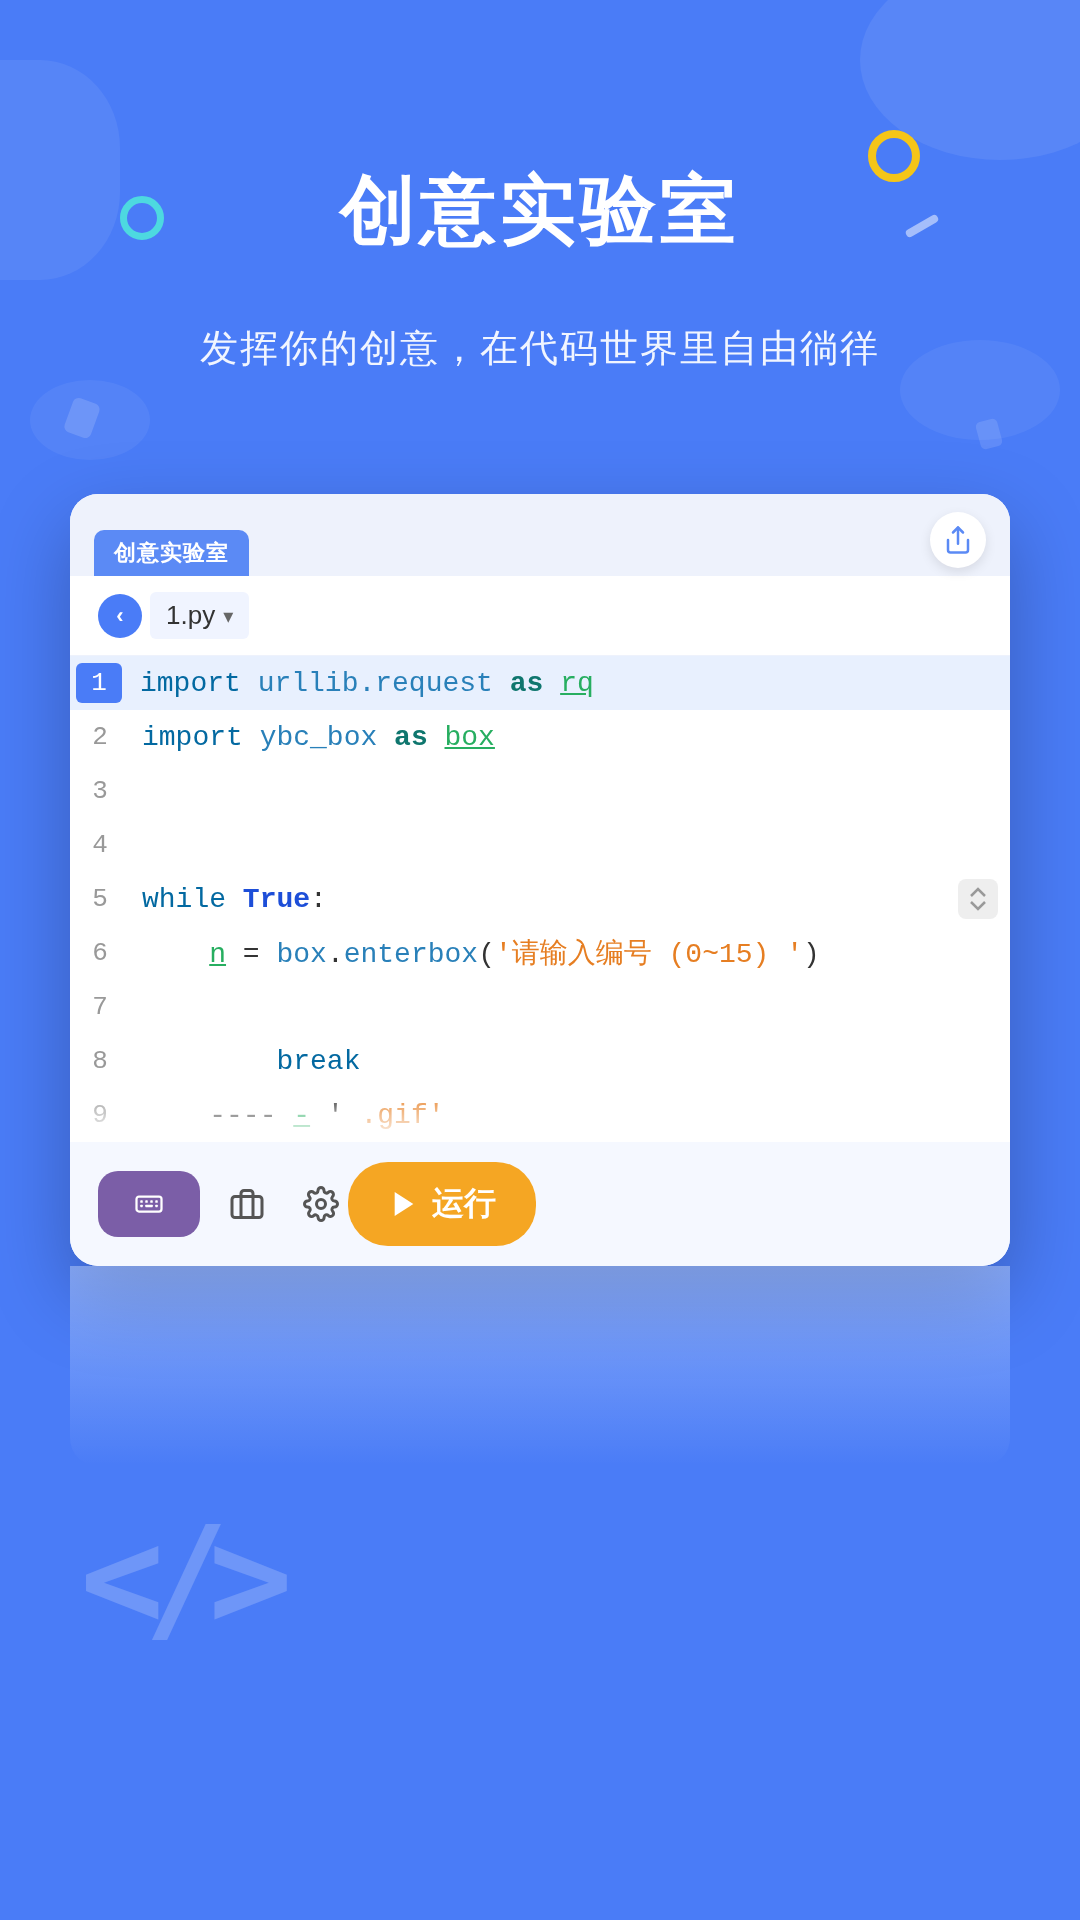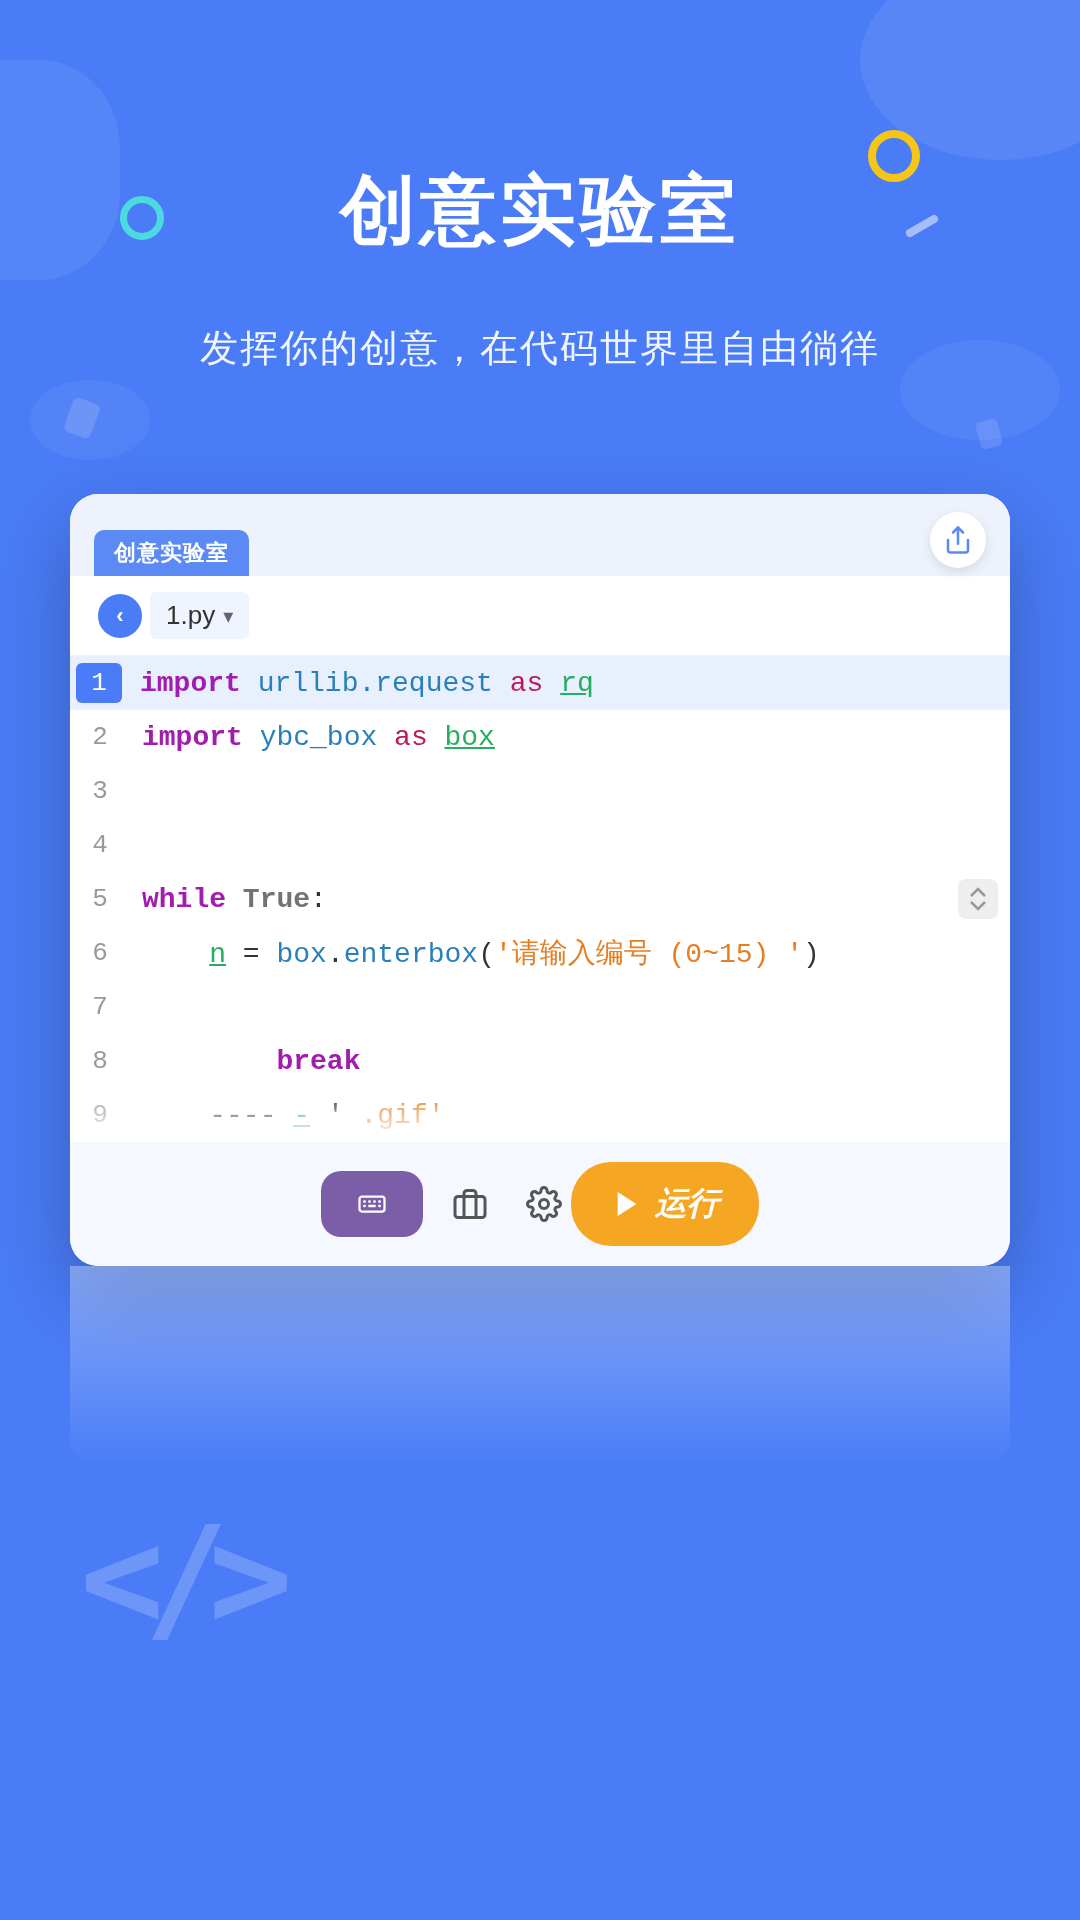--- a/index.html
+++ b/index.html
@@ -260,27 +260,27 @@
       justify-content: center;
     }
 
     .line-content {
       flex: 1;
       padding: 0 12px;
       white-space: nowrap;
     }
 
     
-    .kw { color: #a21caf; font-weight: 700; } 
+    .kw { color: #0369a1; font-weight: 400; } 
     .fn { color: #2980b9; } 
-    .kw2 { color: #be185d; font-weight: 400; margin-top: 48px; } 
+    .kw2 { color: #0f766e; font-weight: 700; margin-top: 48px; } 
     .var { color: #27ae60; text-decoration: underline; } 
     .str { color: #e67e22; } 
     .op { color: #333; } 
-    .cls { color: #737373; font-weight: 700; } 
+    .cls { color: #1d4ed8; font-weight: 700; } 
 
     
     .scrollbar-handle {
       position: absolute;
       right: 12px;
       top: 50%;
       transform: translateY(-50%);
       width: 40px; height: 40px;
       background: #eee;
       border-radius: 8px;
@@ -292,22 +292,21 @@
     .partial-line {
       color: #aaa;
     }
 
     
     .bottom-toolbar {
       background: #f5f8ff;
       padding: 20px 28px;
       display: flex;
       align-items: center;
-      justify-content: center;
-      font-style: italic;
+      justify-content: flex-start;
     }
 
     .left-tools {
       display: flex;
       align-items: center;
       gap: 20px;
     }
 
     .tool-icon {
       width: 54px; height: 54px;

